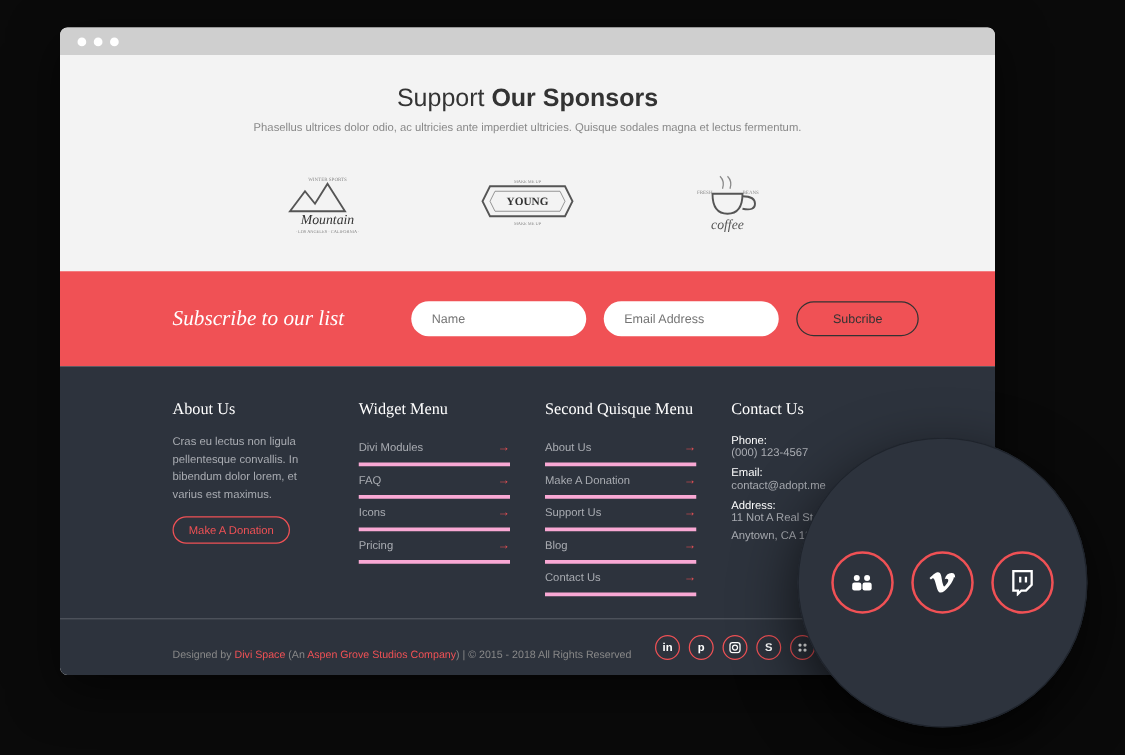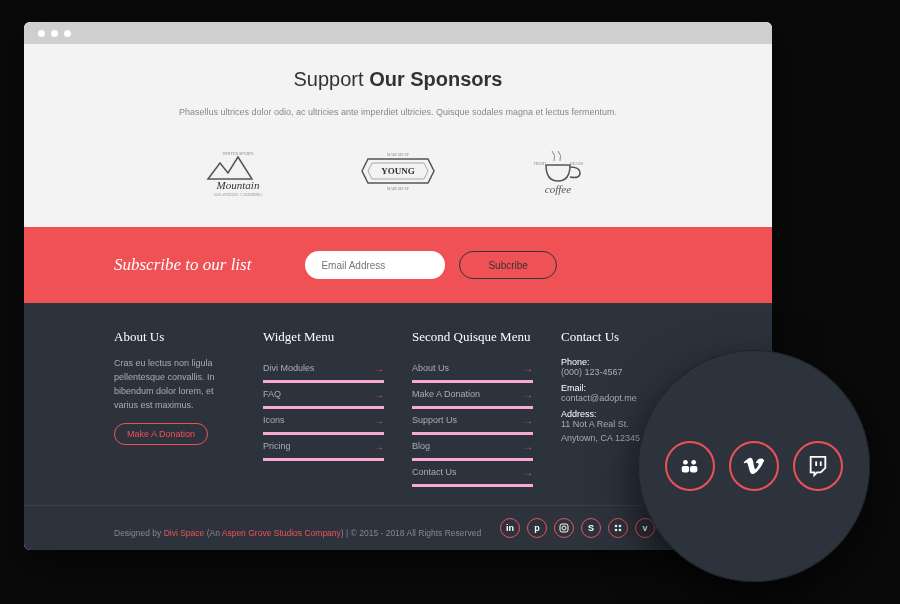--- a/index.html
+++ b/index.html
@@ -7,21 +7,21 @@
     background: #0a0a0a;
     font-family: -apple-system, "Helvetica Neue", Arial, sans-serif;
     width: 900px;
     height: 604px;
     overflow: hidden;
     position: relative;
   }
   .browser-frame {
     position: absolute;
     top: 22px;
-    left: 24px;
+    left: 48px;
     width: 748px;
     background: #fff;
     border-radius: 6px;
     box-shadow: 0 12px 40px rgba(0,0,0,0.6);
     overflow: hidden;
   }
   .browser-chrome {
     height: 22px;
     background: #cfcfcf;
     display: flex;
@@ -30,21 +30,21 @@
     gap: 6px;
   }
   .dot { width: 7px; height: 7px; border-radius: 50%; background: #fff; }
   .sponsors {
     background: #f3f3f3;
     padding: 24px 0 28px;
     text-align: center;
   }
   .sponsors h2 { font-size: 20px; font-weight: 300; color: #333; }
   .sponsors h2 b { font-weight: 700; }
-  .sponsors .sub { font-size: 9px; color: #888; margin-top: 16px; }
+  .sponsors .sub { font-size: 9px; color: #888; margin-top: 6px; }
   .logos {
     display: flex;
     justify-content: center;
     gap: 60px;
     margin-top: 26px;
   }
   .logo {
     width: 100px; height: 56px;
     display: flex; align-items: center; justify-content: center;
     color: #555; font-size: 9px; text-align: center;
@@ -182,20 +182,21 @@
             <text x="50" y="50" text-anchor="middle" font-size="11" font-style="italic" font-family="Georgia" fill="#555">coffee</text>
             <text x="38" y="22" text-anchor="end" font-size="4" fill="#888">FRESH</text>
             <text x="62" y="22" text-anchor="start" font-size="4" fill="#888">BEANS</text>
           </svg>
       </div>
     </div>
   </div>
 
   <div class="subscribe">
     <h3>Subscribe to our list</h3>
+    <input type="text" placeholder="Name" style="">
     <input type="text" placeholder="Email Address" style="">
     <button>Subcribe</button>
   </div>
 
   <div class="footer">
     <div class="col-about">
       <h4>About Us</h4>
       <p>Cras eu lectus non ligula pellentesque convallis. In bibendum dolor lorem, et varius est maximus.</p>
       <span class="donate-btn">Make A Donation</span>
     </div>

